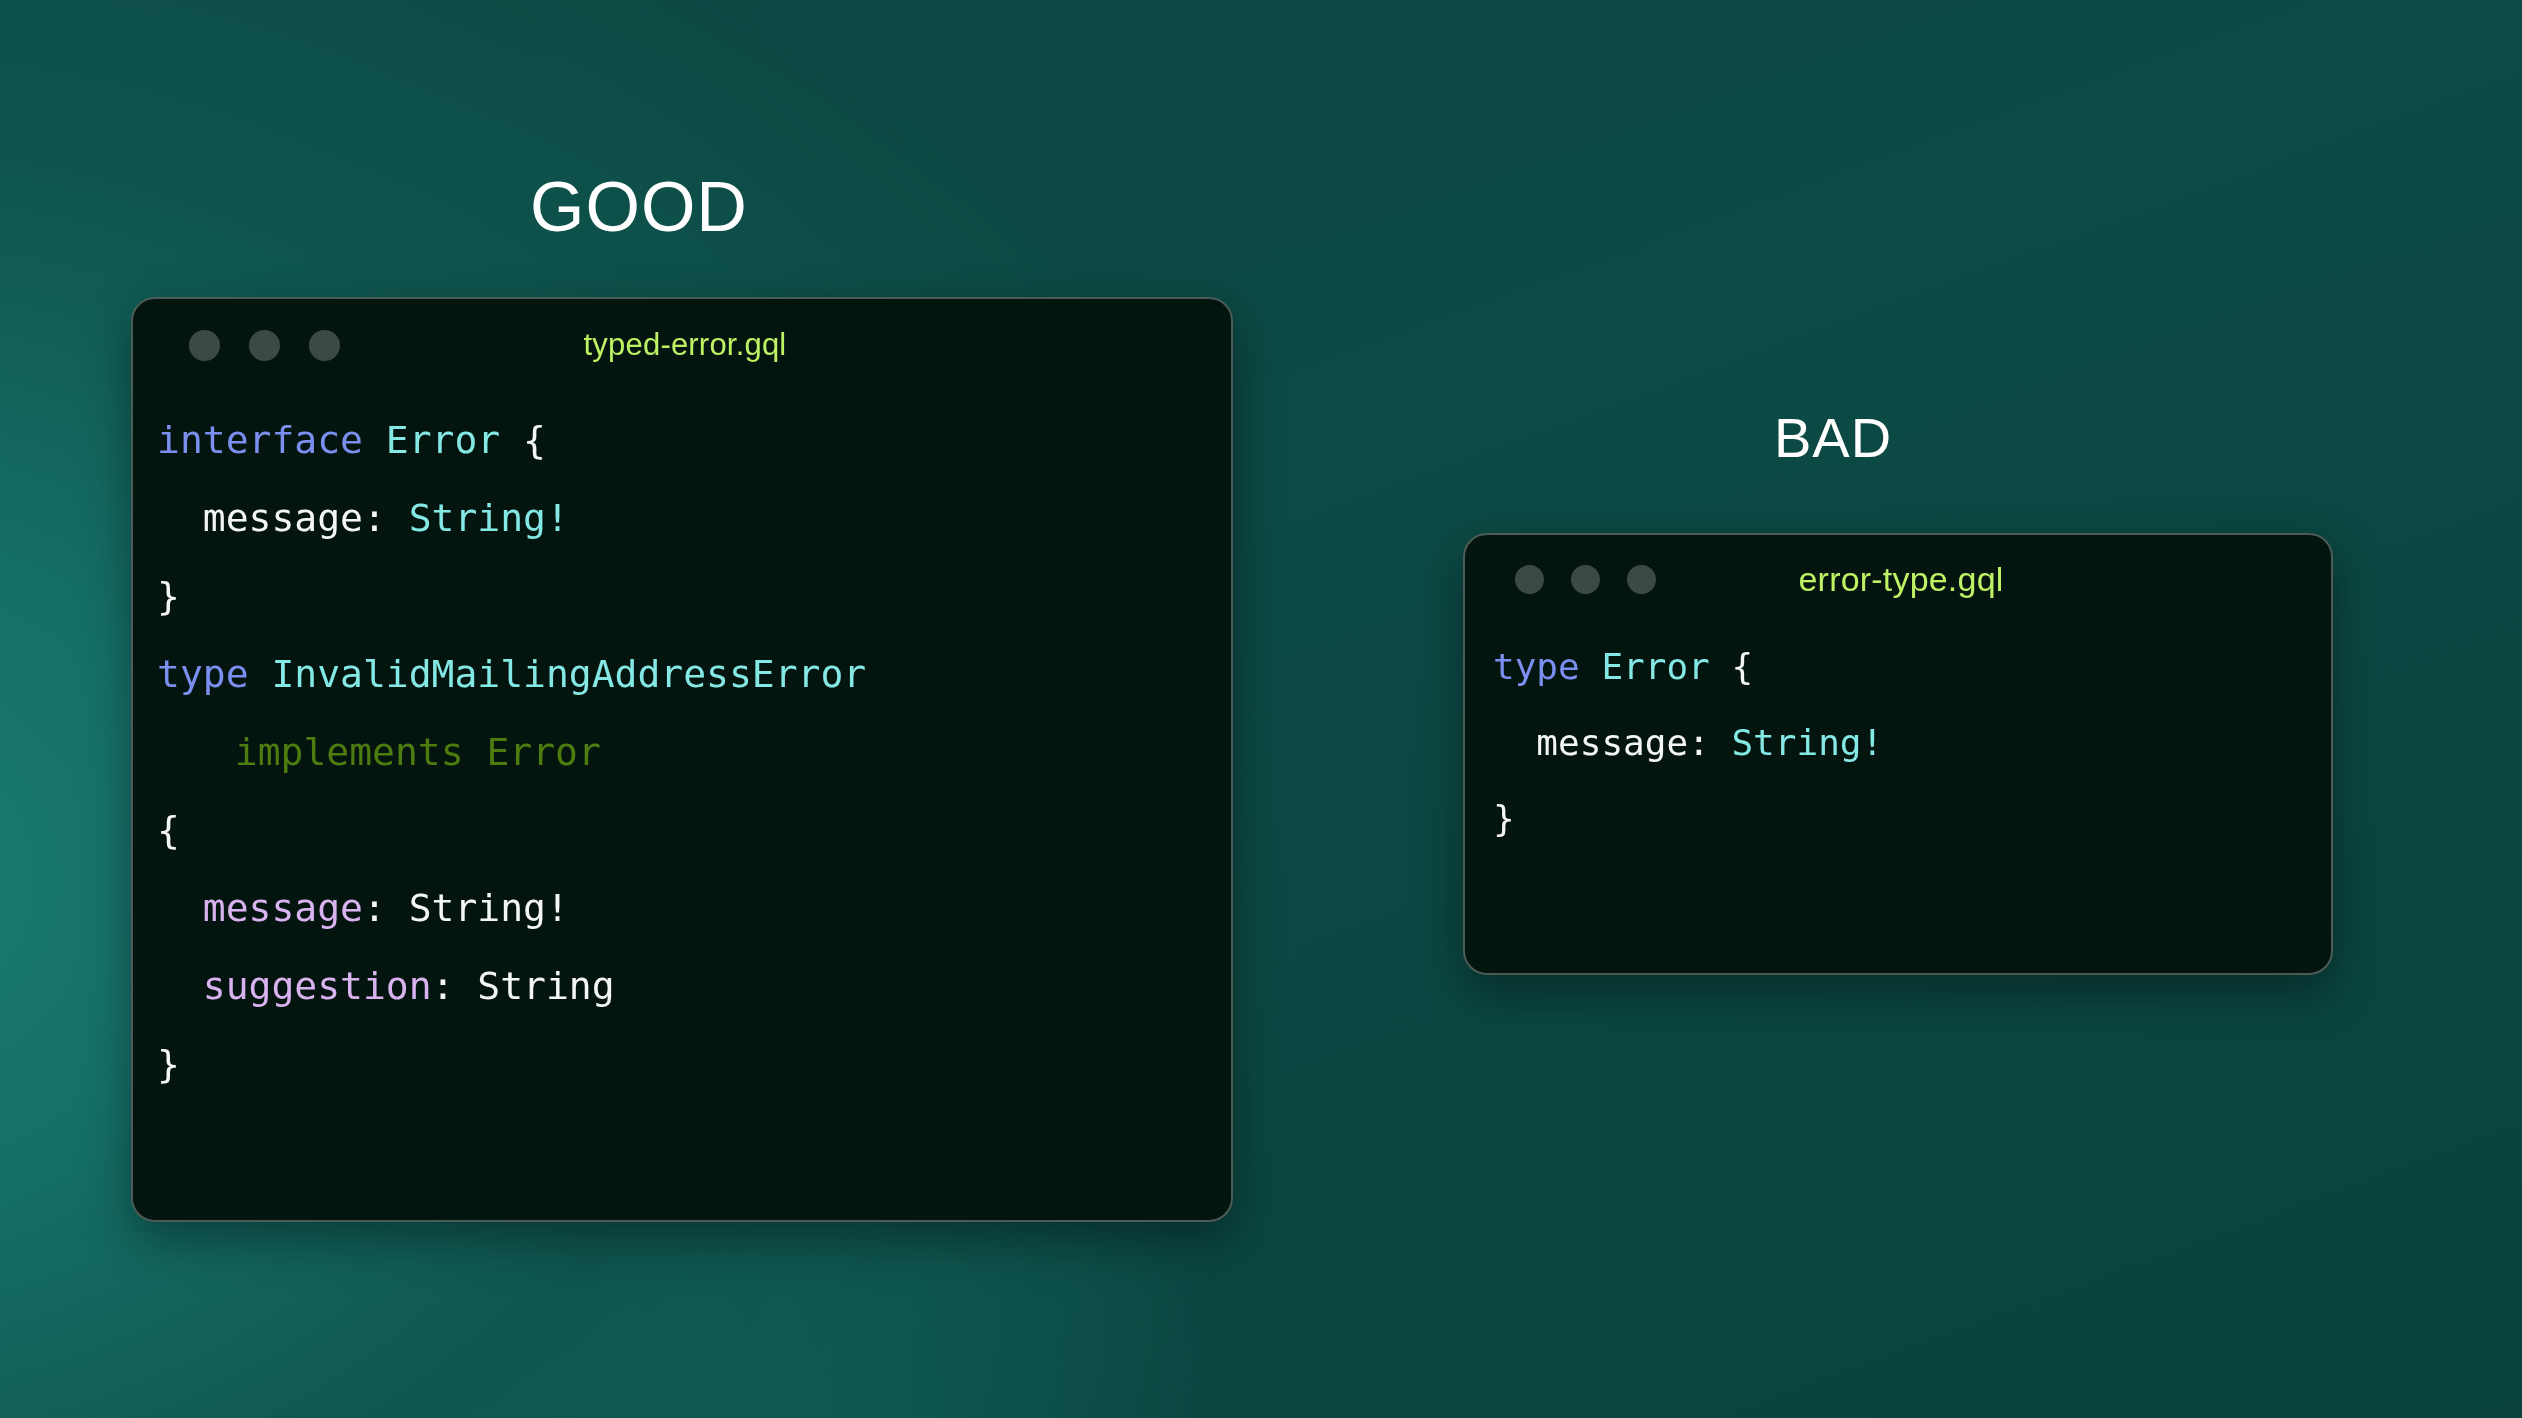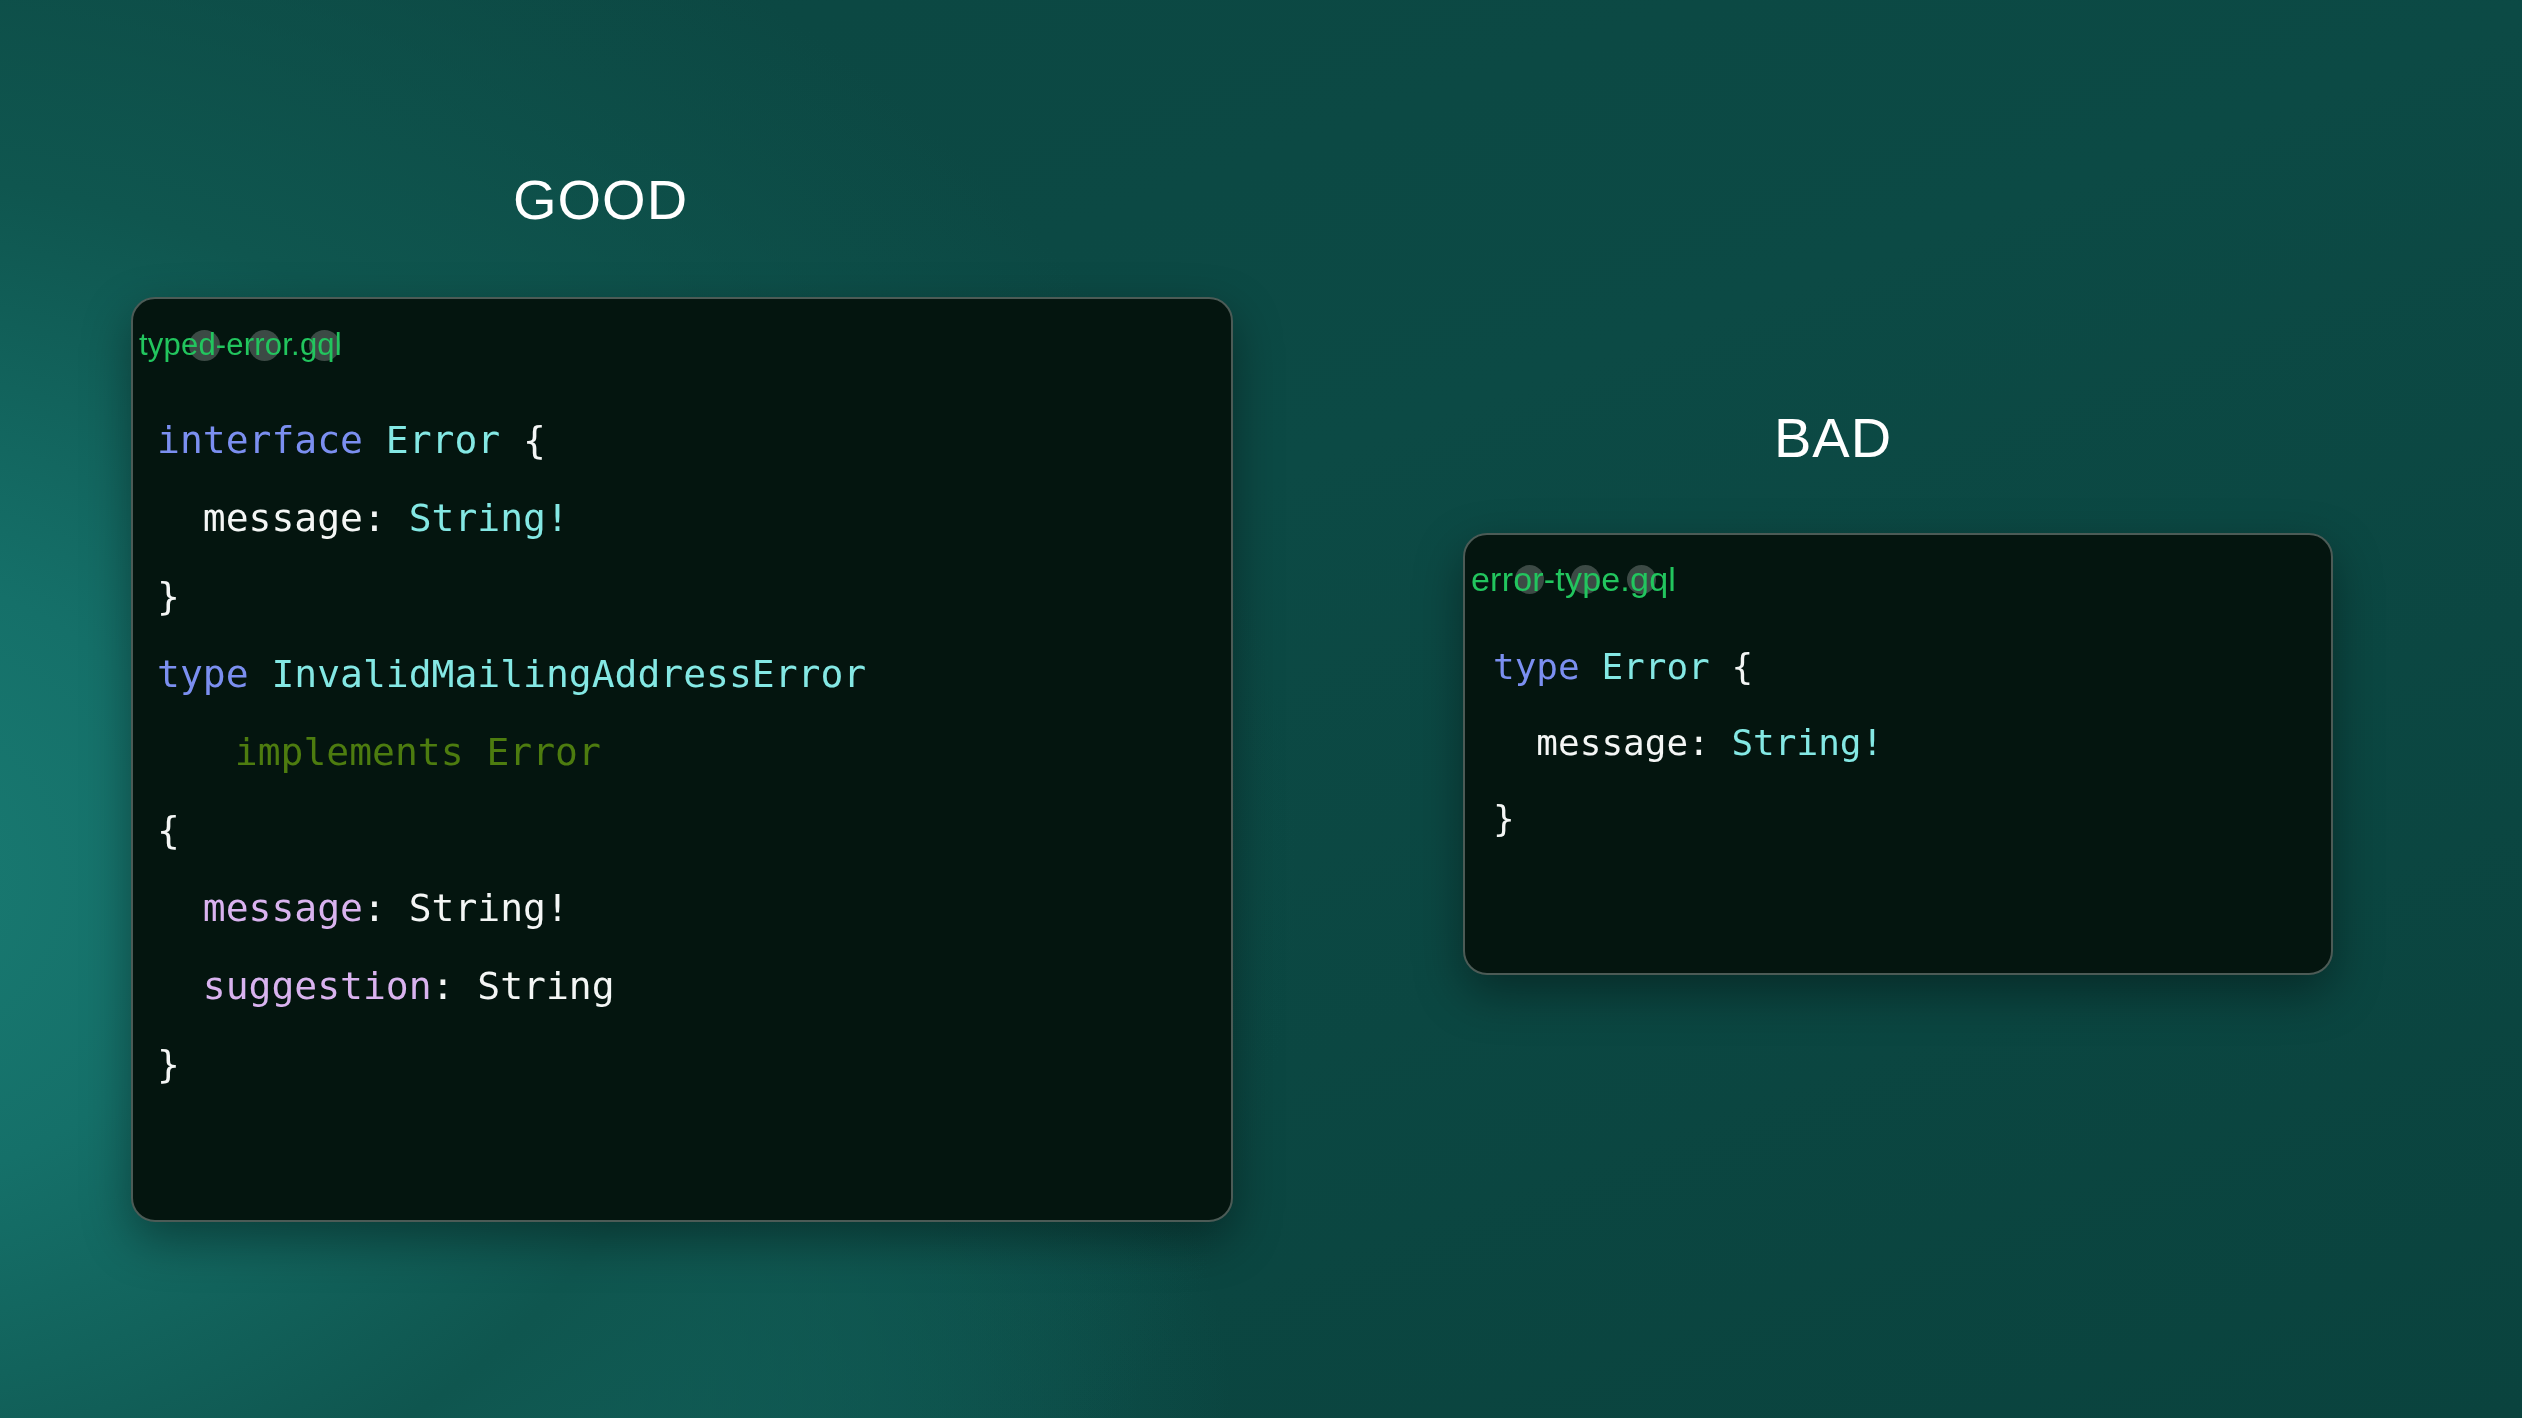--- a/index.html
+++ b/index.html
@@ -24,23 +24,23 @@
   
   .heading {
     position: absolute;
     color: #ffffff;
     font-weight: 300;
     letter-spacing: 1px;
     white-space: nowrap;
     line-height: 1;
   }
   #heading-good {
-    left: 513px;
+    left: 530px;
     top: 172px;
-    font-size: 56px;
+    font-size: 70px;
   }
   #heading-bad {
     left: 1774px;
     top: 410px;
     font-size: 56px;
   }
 
   
   .window {
     position: absolute;
@@ -83,22 +83,22 @@
     height: 31px;
     border-radius: 50%;
     background: #3c4a45;
   }
   #window-bad .dot { width: 29px; height: 29px; }
 
   .filename {
     position: absolute;
     left: 6px;
     right: 0;
-    text-align: left;
-    color: #22c55e;
+    text-align: center;
+    color: #bef264;
     font-size: 31px;
     font-weight: 400;
     letter-spacing: 0.2px;
     pointer-events: none;
   }
   #window-bad .filename { font-size: 34px; }
 
   
   .code {
     font-family: "DejaVu Sans Mono", "Liberation Mono", monospace;

